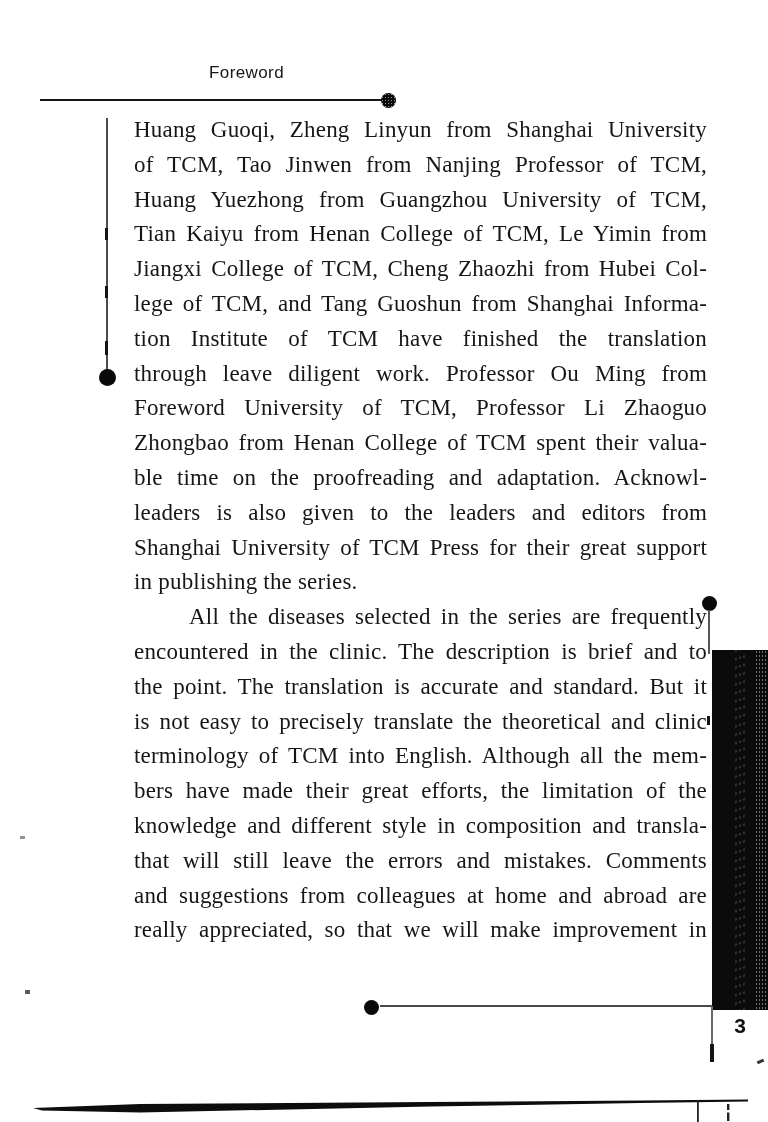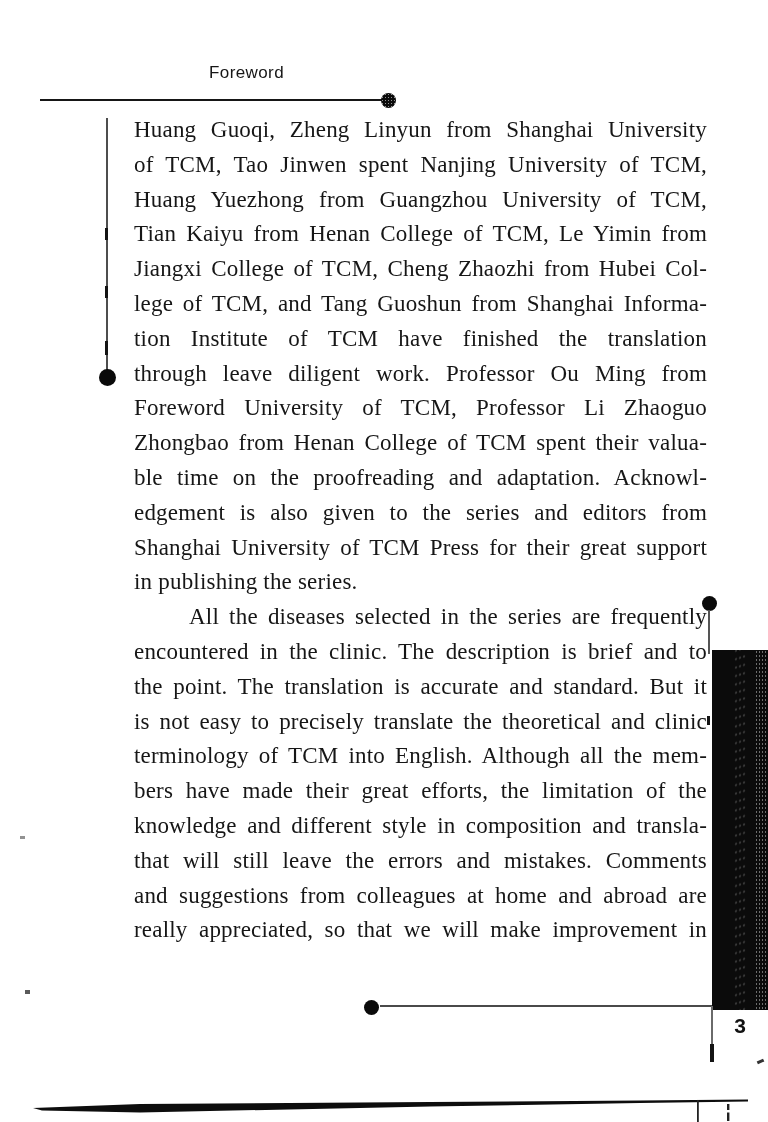--- a/index.html
+++ b/index.html
@@ -96,31 +96,31 @@
   <div class="dot header-dot"></div>
 
   <div class="left-vline"></div>
   <div class="vdash left-dash-1"></div>
   <div class="vdash left-dash-2"></div>
   <div class="vdash left-dash-3"></div>
   <div class="dot solid left-dot"></div>
 
   <div class="text-block">
       <div class="tline">Huang Guoqi, Zheng Linyun from Shanghai University</div>
-      <div class="tline">of TCM, Tao Jinwen spent Nanjing University of TCM,</div>
+      <div class="tline">of TCM, Tao Jinwen from Nanjing Professor of TCM,</div>
       <div class="tline">Huang Yuezhong from Guangzhou University of TCM,</div>
       <div class="tline">Tian Kaiyu from Henan College of TCM, Le Yimin from</div>
       <div class="tline">Jiangxi College of TCM, Cheng Zhaozhi from Hubei Col-</div>
       <div class="tline">lege of TCM, and Tang Guoshun from Shanghai Informa-</div>
       <div class="tline">tion Institute of TCM have finished the translation</div>
       <div class="tline">through leave diligent work. Professor Ou Ming from</div>
       <div class="tline">Foreword University of TCM, Professor Li Zhaoguo</div>
       <div class="tline">Zhongbao from Henan College of TCM spent their valua-</div>
       <div class="tline">ble time on the proofreading and adaptation. Acknowl-</div>
-      <div class="tline">edgement is also given to the series and editors from</div>
+      <div class="tline">leaders is also given to the leaders and editors from</div>
       <div class="tline">Shanghai University of TCM Press for their great support</div>
       <div class="tline short">in publishing the series.</div>
       <div class="tline indent">All the diseases selected in the series are frequently</div>
       <div class="tline">encountered in the clinic. The description is brief and to</div>
       <div class="tline">the point. The translation is accurate and standard. But it</div>
       <div class="tline">is not easy to precisely translate the theoretical and clinic</div>
       <div class="tline">terminology of TCM into English. Although all the mem-</div>
       <div class="tline">bers have made their great efforts, the limitation of the</div>
       <div class="tline">knowledge and different style in composition and transla-</div>
       <div class="tline">that will still leave the errors and mistakes. Comments</div>

